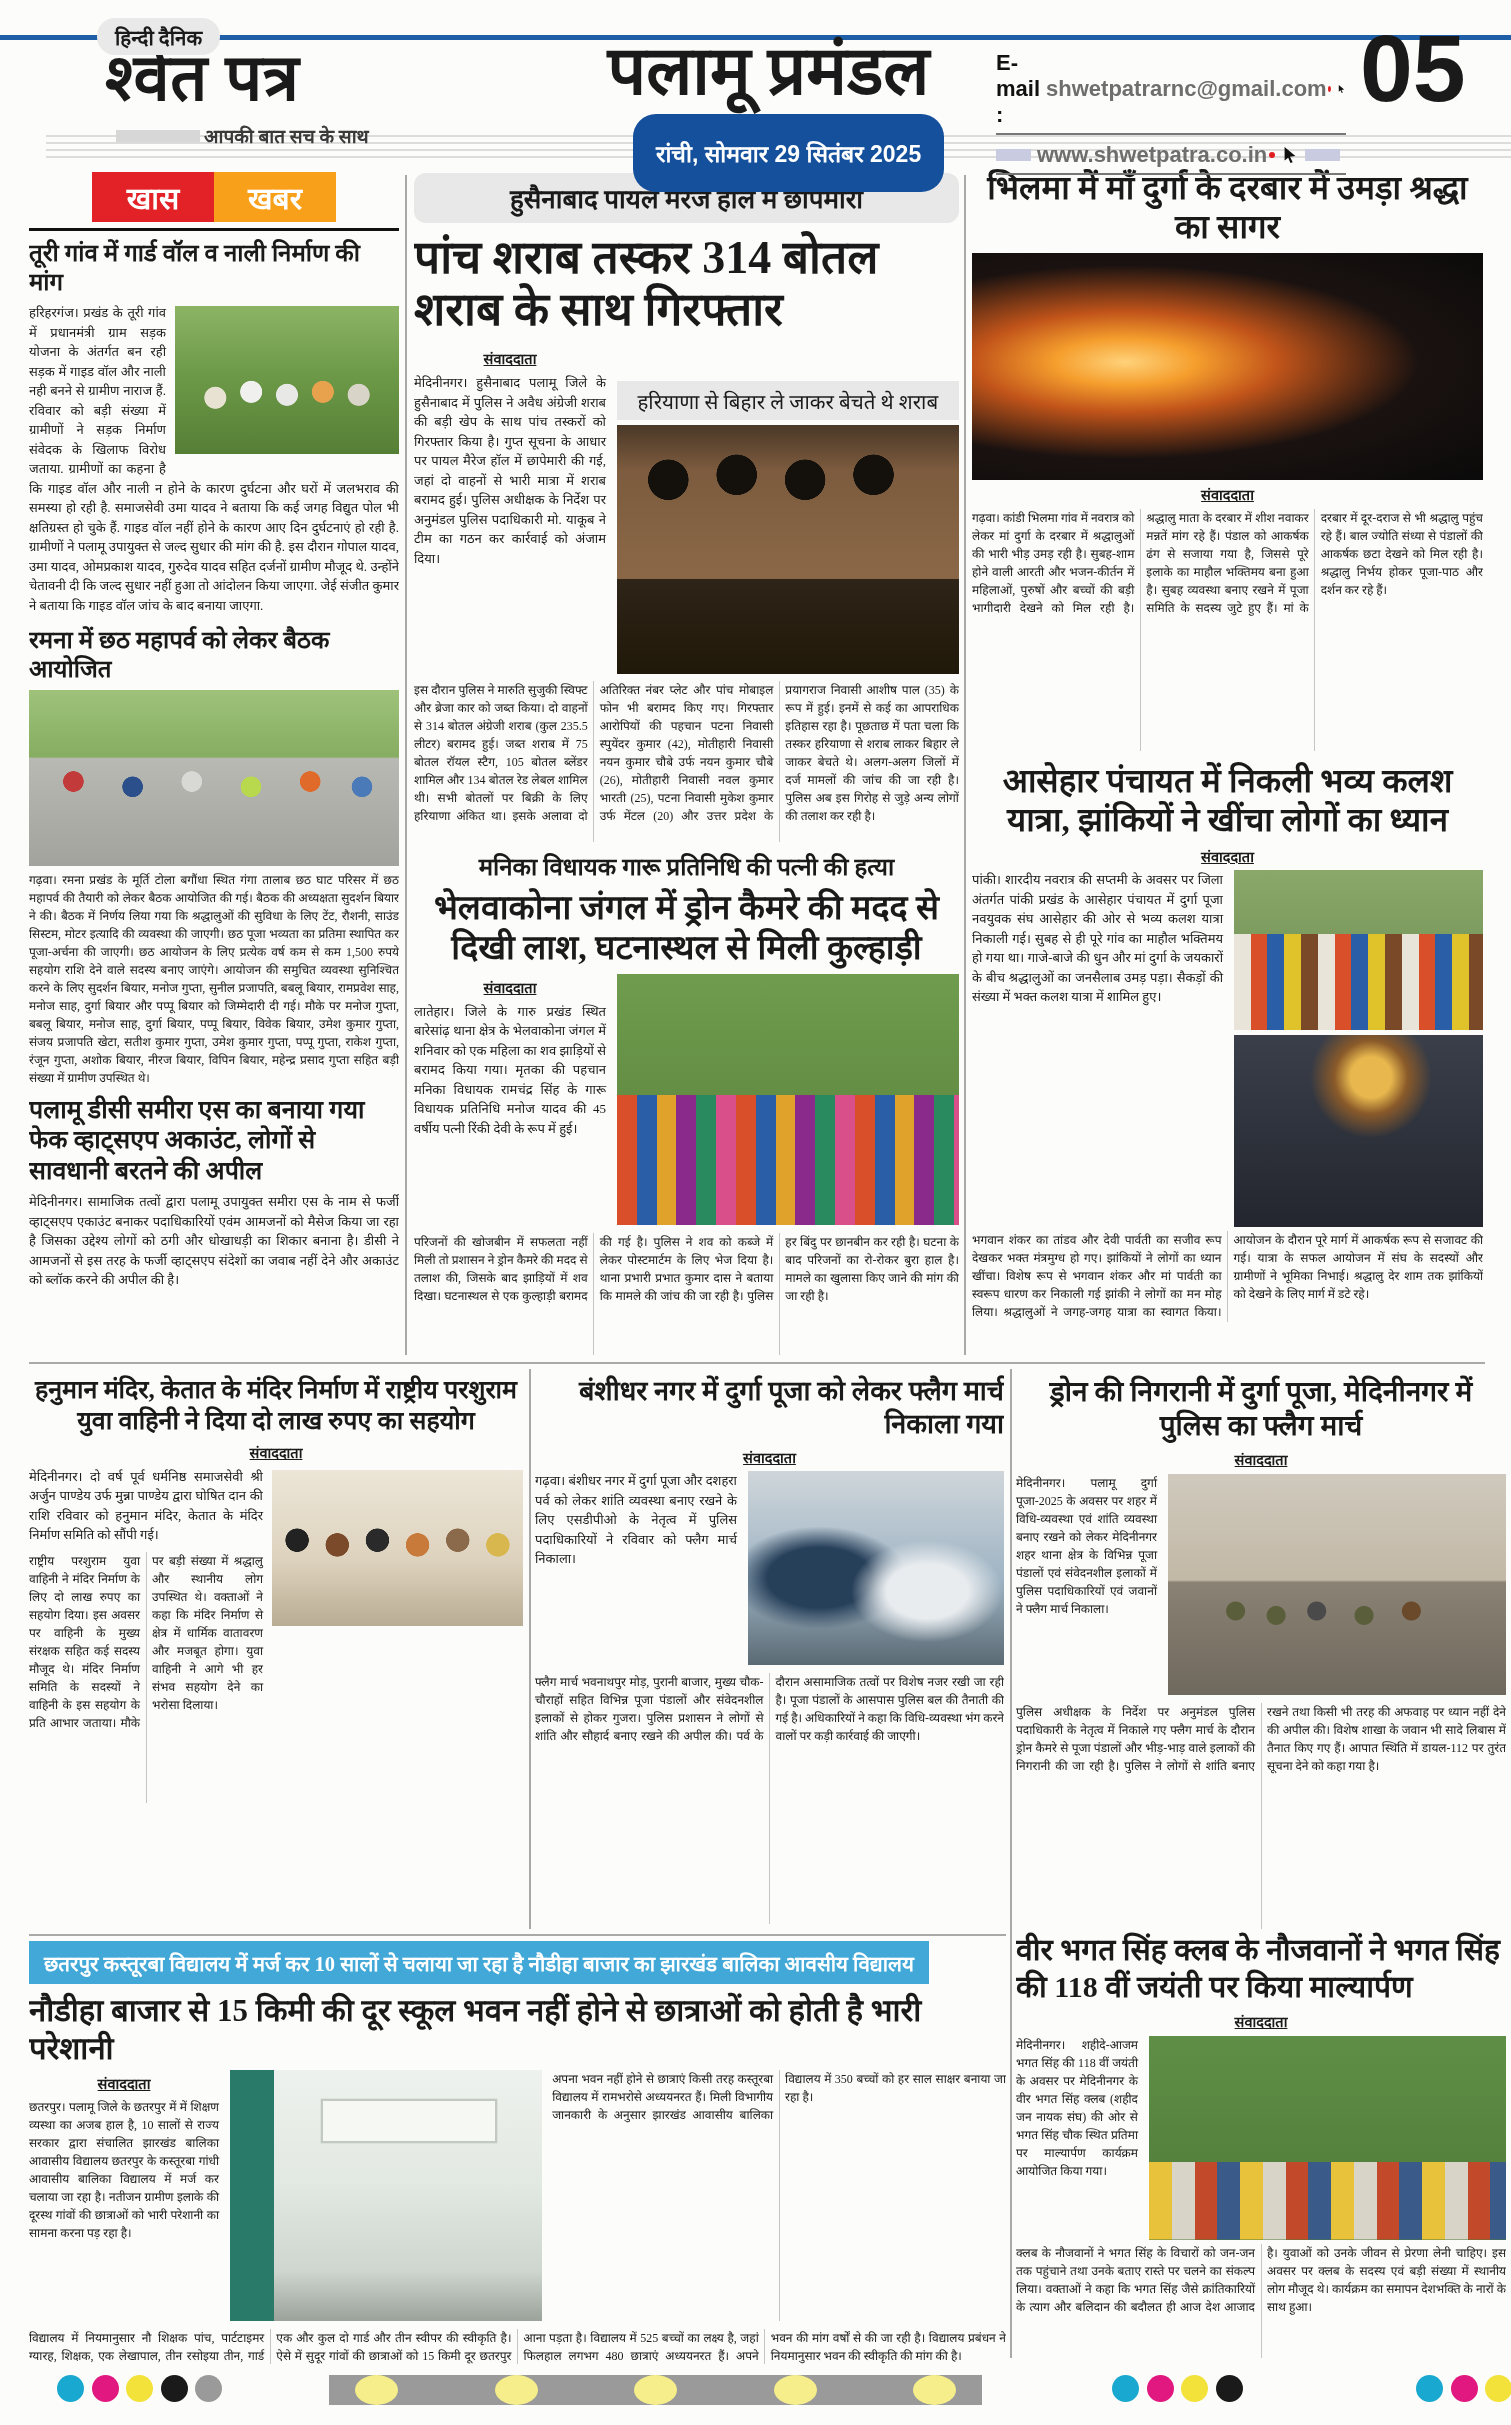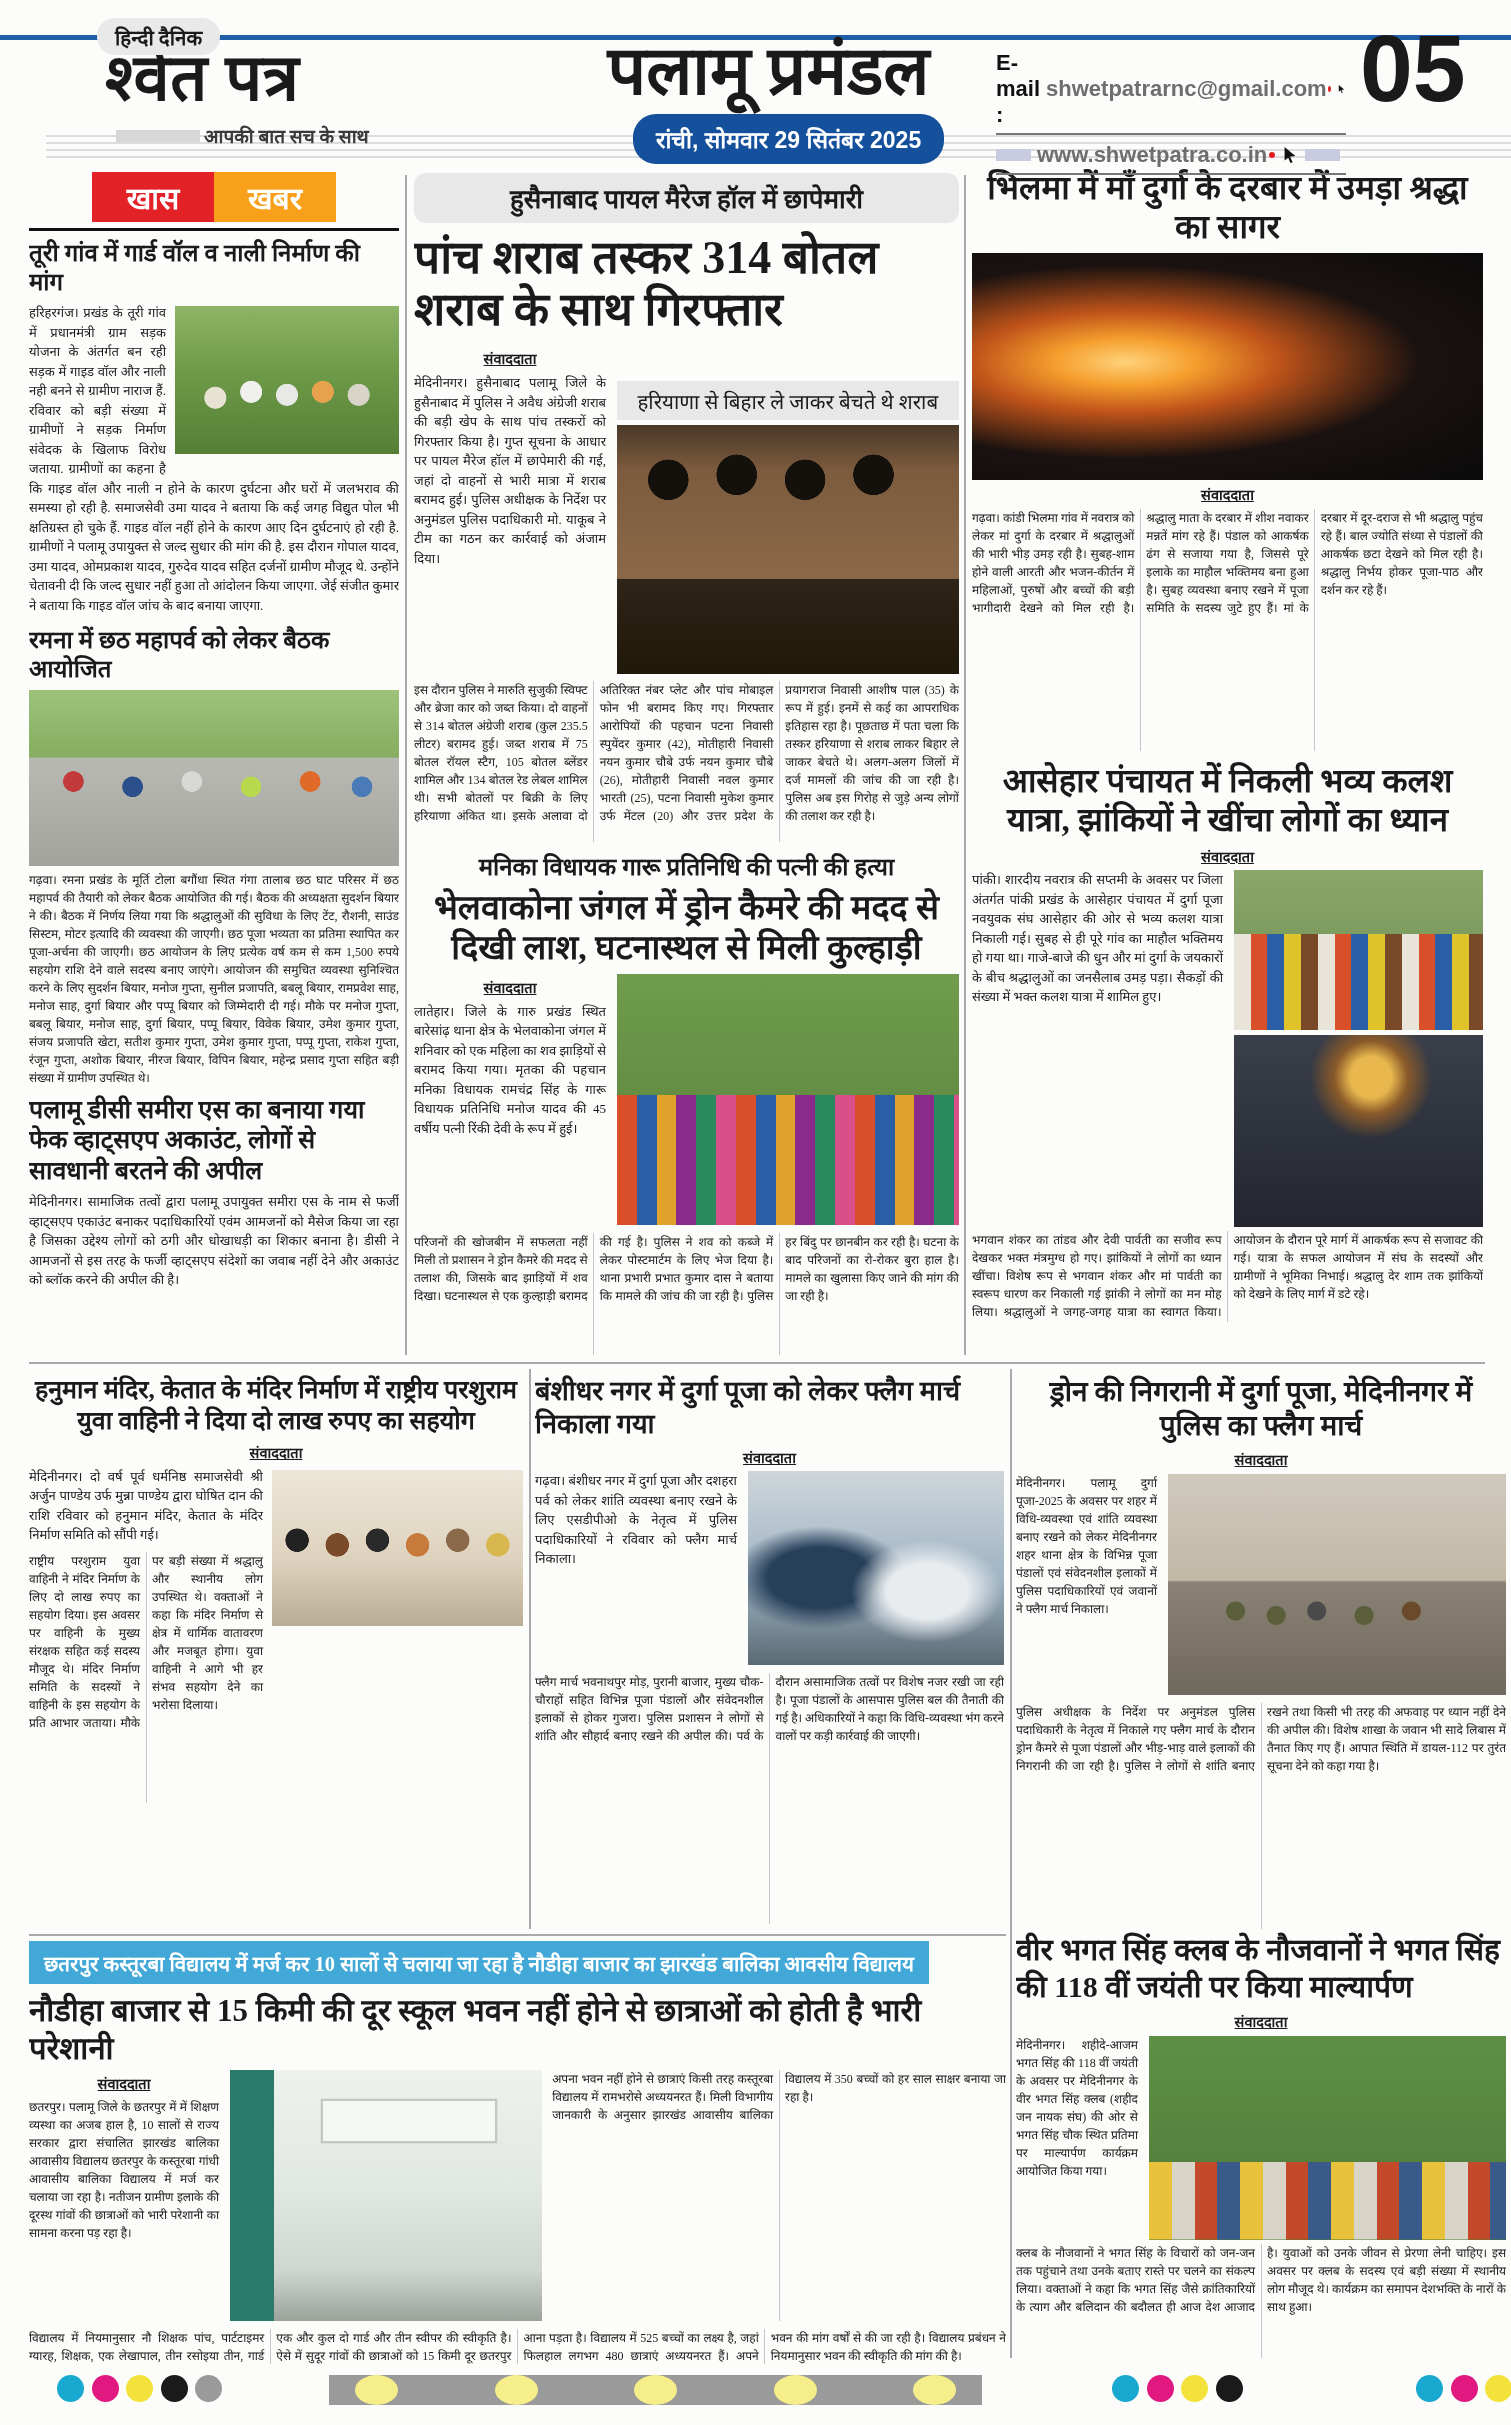--- a/index.html
+++ b/index.html
@@ -11,21 +11,21 @@
         padding:4.6px 18px;font-size:20.5px;font-weight:bold;z-index:3;}
   .masthead{position:absolute;left:105px;top:46px;font-size:65px;font-weight:bold;letter-spacing:0.8px;line-height:1;}
   .tagline-row{position:absolute;left:116px;top:123px;display:flex;align-items:center;gap:4px;z-index:3;}
   .tag-swatch{display:inline-block;width:84px;height:11.4px;background:#d7d7d7;}
   .tagline-row span.t{font-size:19px;font-weight:bold;color:#3a3a3a;}
   .gray-lines{position:absolute;left:46px;top:135px;width:1466px;z-index:1;}
   .gray-lines div{height:2.3px;background:#dcdcdc;margin-bottom:4.6px;}
   .section-title{position:absolute;left:472px;top:37px;width:593px;text-align:center;
         font-size:68px;font-weight:bold;line-height:1;z-index:2;}
   .date-pill{position:absolute;left:633px;top:114px;background:#15509c;color:#fff;border-radius:23px;
-        padding:9px 23px;font-size:23px;font-weight:bold;z-index:4;font-family:"Liberation Sans",sans-serif;}
+        padding:23px 23px;font-size:23px;font-weight:bold;z-index:4;font-family:"Liberation Sans",sans-serif;}
   .contact{position:absolute;left:996px;top:50px;width:350px;z-index:3;font-family:"Liberation Sans",sans-serif;}
   .contact .row{display:flex;align-items:center;gap:6px;border-bottom:2.3px solid #777;padding-bottom:4.6px;margin-bottom:7.6px;}
   .contact .lbl{font-size:22px;font-weight:bold;color:#111;}
   .contact .val{font-size:22px;color:#6e6e6e;font-weight:bold;}
   .lav{display:inline-block;width:35px;height:12px;background:#c9cbe0;}
   .reddot{display:inline-block;width:6px;height:6px;border-radius:50%;background:#e02020;margin-left:-4.6px;}
   .pagenum{position:absolute;left:1360px;top:21px;font-size:95px;font-weight:bold;line-height:1;z-index:3;
         font-family:"Liberation Sans",sans-serif;}
   
   .art{position:absolute;box-sizing:border-box;overflow:hidden;}
@@ -254,21 +254,21 @@
     <h2 class="head-md" style="text-align:center;font-size:25px">हनुमान मंदिर, केतात के मंदिर निर्माण में राष्ट्रीय परशुराम युवा वाहिनी ने दिया दो लाख रुपए का सहयोग</h2>
     <span class="byline">संवाददाता</span>
     <div class="body">
       <div class="photo ph-meeting floatR" style="width:251px;height:156px"></div>
       <span>मेदिनीनगर। दो वर्ष पूर्व धर्मनिष्ठ समाजसेवी श्री अर्जुन पाण्डेय उर्फ मुन्ना पाण्डेय द्वारा घोषित दान की राशि रविवार को हनुमान मंदिर, केतात के मंदिर निर्माण समिति को सौंपी गई।</span>
     </div>
     <div class="body cols2 mt10" style="height:251px;font-size:12px">राष्ट्रीय परशुराम युवा वाहिनी ने मंदिर निर्माण के लिए दो लाख रुपए का सहयोग दिया। इस अवसर पर वाहिनी के मुख्य संरक्षक सहित कई सदस्य मौजूद थे। मंदिर निर्माण समिति के सदस्यों ने वाहिनी के इस सहयोग के प्रति आभार जताया। मौके पर बड़ी संख्या में श्रद्धालु और स्थानीय लोग उपस्थित थे। वक्ताओं ने कहा कि मंदिर निर्माण से क्षेत्र में धार्मिक वातावरण और मजबूत होगा। युवा वाहिनी ने आगे भी हर संभव सहयोग देने का भरोसा दिलाया।</div>
   </section>
 
   <section class="art" style="left:535px;top:1369px;width:469px;height:560px">
-    <h2 class="head-md" style="text-align:left;font-size:27px">बंशीधर नगर में दुर्गा पूजा को लेकर फ्लैग मार्च निकाला गया</h2>
+    <h2 class="head-md" style="text-align:right;font-size:27px">बंशीधर नगर में दुर्गा पूजा को लेकर फ्लैग मार्च निकाला गया</h2>
     <span class="byline">संवाददाता</span>
     <div class="row">
       <div class="body" style="width:202px;flex:none">गढ़वा। बंशीधर नगर में दुर्गा पूजा और दशहरा पर्व को लेकर शांति व्यवस्था बनाए रखने के लिए एसडीपीओ के नेतृत्व में पुलिस पदाधिकारियों ने रविवार को फ्लैग मार्च निकाला।</div>
       <div class="photo ph-vehicles" style="flex:1;height:194px"></div>
     </div>
     <div class="body cols2 mt10" style="height:251px;font-size:12px">फ्लैग मार्च भवनाथपुर मोड़, पुरानी बाजार, मुख्य चौक-चौराहों सहित विभिन्न पूजा पंडालों और संवेदनशील इलाकों से होकर गुजरा। पुलिस प्रशासन ने लोगों से शांति और सौहार्द बनाए रखने की अपील की। पर्व के दौरान असामाजिक तत्वों पर विशेष नजर रखी जा रही है। पूजा पंडालों के आसपास पुलिस बल की तैनाती की गई है। अधिकारियों ने कहा कि विधि-व्यवस्था भंग करने वालों पर कड़ी कार्रवाई की जाएगी।</div>
   </section>
 
   <section class="art" style="left:1016px;top:1369px;width:490px;height:560px">
     <h2 class="head-md" style="text-align:center;font-size:28px">ड्रोन की निगरानी में दुर्गा पूजा, मेदिनीनगर में पुलिस का फ्लैग मार्च</h2>

